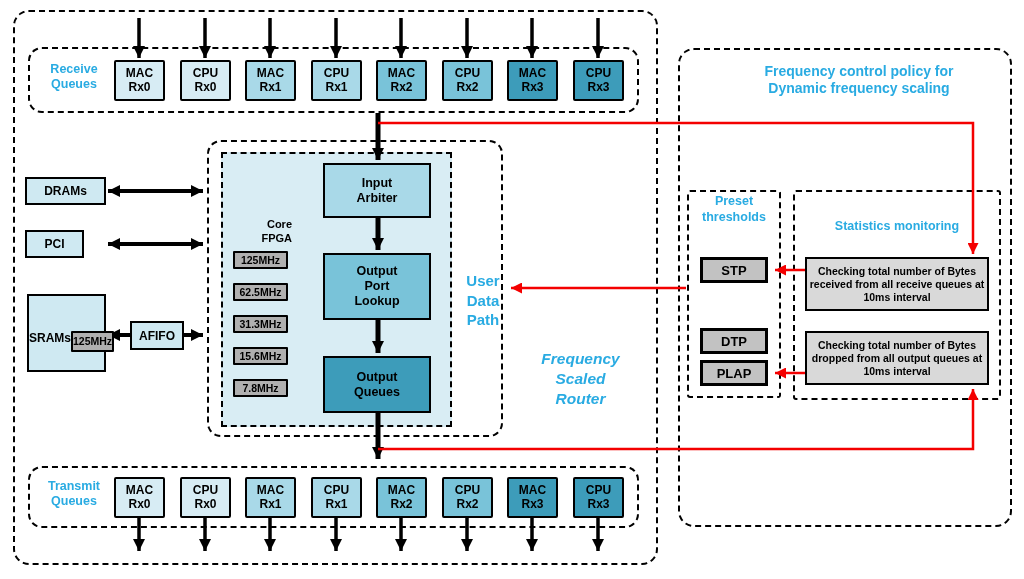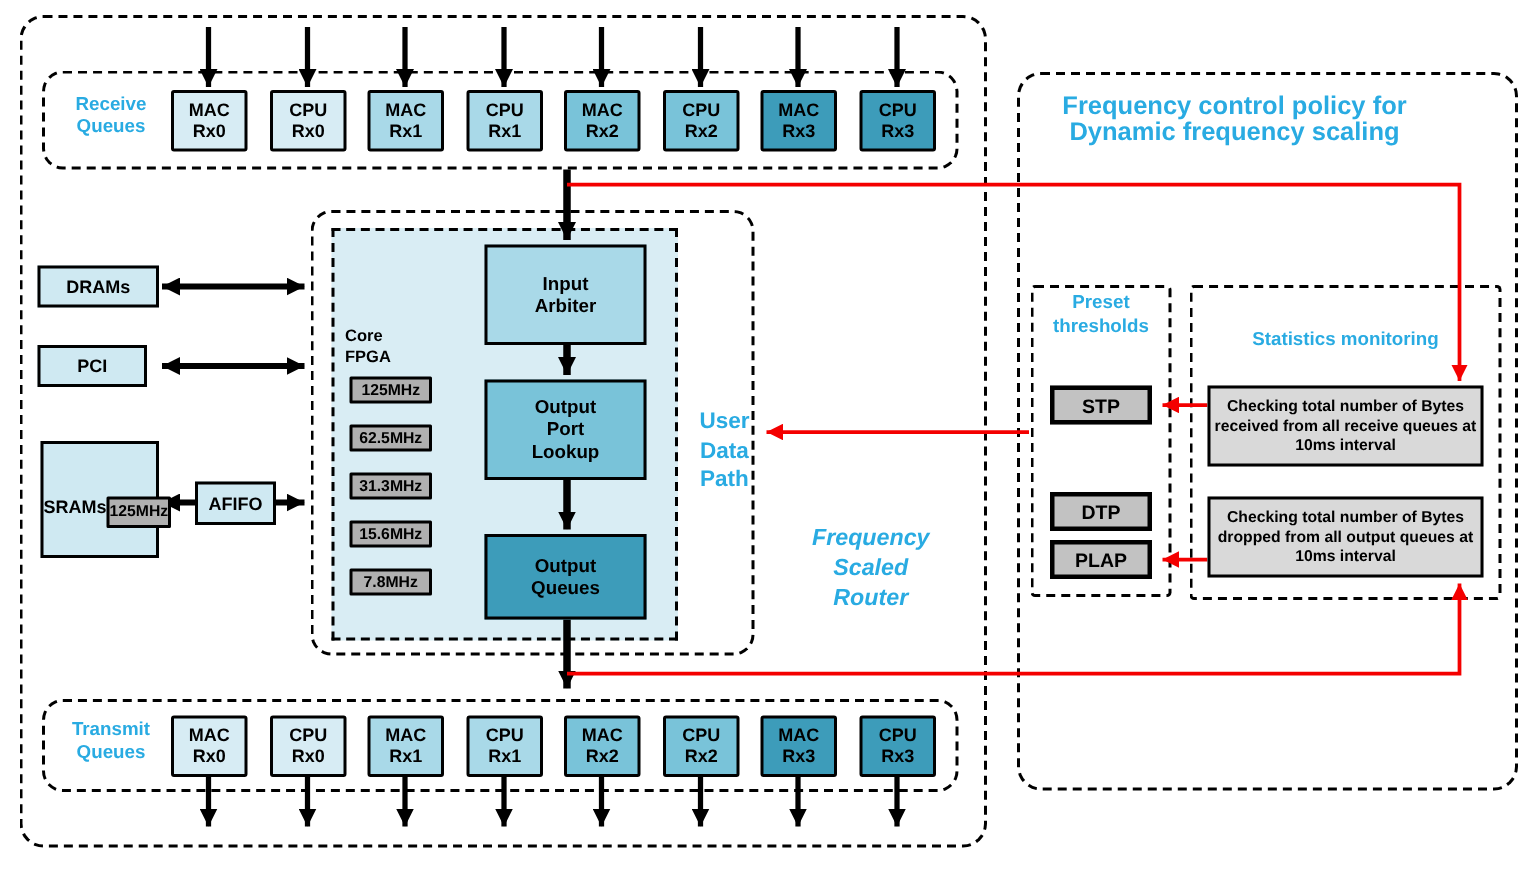--- a/index.html
+++ b/index.html
@@ -122,51 +122,51 @@
   <div class="box qbox qbot q2 ml" style="left:376px;">MAC
 Rx2</div>
   <div class="box qbox qbot q2 ml" style="left:442px;">CPU
 Rx2</div>
   <div class="box qbox qbot q3 ml" style="left:507px;">MAC
 Rx3</div>
   <div class="box qbox qbot q3 ml" style="left:573px;">CPU
 Rx3</div>
 
   <div class="box dev" style="left:25px;top:177px;width:81px;height:28px;">DRAMs</div>
-  <div class="box dev" style="left:25px;top:230px;width:73px;height:28px;">PCI</div>
+  <div class="box dev" style="left:25px;top:230px;width:59px;height:28px;">PCI</div>
   <div class="box dev" style="left:27px;top:294px;width:79px;height:78px;flex-direction:row;justify-content:flex-start;padding-top:9px;">
     <span>SRAMs</span>
     <div class="box chip" style="position:relative;left:0;margin-top:7px;width:54px;height:21px;">125MHz</div>
   </div>
   <div class="box dev" style="left:130px;top:321px;width:54px;height:29px;">AFIFO</div>
 
-  <div class="abs ml" style="left:230px;top:218px;width:62px;font-weight:bold;font-size:11px;line-height:13.5px;text-align:left;">Core
+  <div class="abs ml" style="left:230px;top:218px;width:62px;font-weight:bold;font-size:11px;line-height:13.5px;text-align:right;">Core
 FPGA</div>
   <div class="box chip" style="top:251px;">125MHz</div>
   <div class="box chip" style="top:283px;">62.5MHz</div>
   <div class="box chip" style="top:315px;">31.3MHz</div>
   <div class="box chip" style="top:347px;">15.6MHz</div>
   <div class="box chip" style="top:379px;">7.8MHz</div>
 
-  <div class="box stage q1 ml" style="top:163px;height:67px;">Input
+  <div class="box stage q1 ml" style="top:163px;height:55px;">Input
 Arbiter</div>
   <div class="box stage q2 ml" style="top:253px;height:67px;">Output
 Port
 Lookup</div>
   <div class="box stage q3 ml" style="top:356px;height:57px;">Output
 Queues</div>
 
   <div class="abs cyan ml" style="left:457px;top:271px;width:52px;font-size:15px;line-height:19.5px;text-align:center;">User
 Data
 Path</div>
   <div class="abs cyan ml" style="left:518px;top:349px;width:125px;font-size:15.5px;line-height:20px;font-style:italic;">Frequency
 Scaled
 Router</div>
 
-  <div class="abs cyan ml" style="left:668px;top:63px;width:310px;font-size:17px;line-height:16.5px;">Frequency control policy for
+  <div class="abs cyan ml" style="left:704px;top:63px;width:310px;font-size:14px;line-height:16.5px;">Frequency control policy for
 Dynamic frequency scaling</div>
   <div class="abs cyan ml" style="left:690px;top:194px;width:88px;font-size:12.5px;line-height:15.5px;">Preset
 thresholds</div>
   <div class="abs cyan" style="left:800px;top:219px;width:194px;font-size:12.5px;">Statistics monitoring</div>
 
   <div class="box thr" style="top:257px;">STP</div>
   <div class="box thr" style="top:328px;">DTP</div>
   <div class="box thr" style="top:360px;">PLAP</div>
 
   <div class="box statbox" style="top:257px;">Checking total number of Bytes received from all receive queues at 10ms interval</div>

